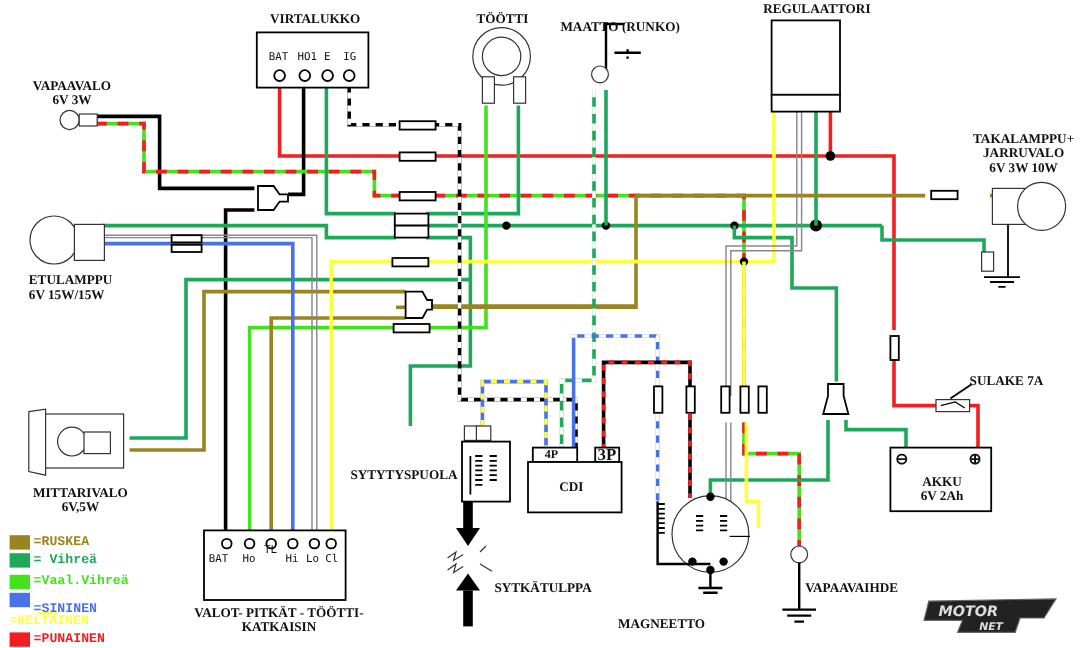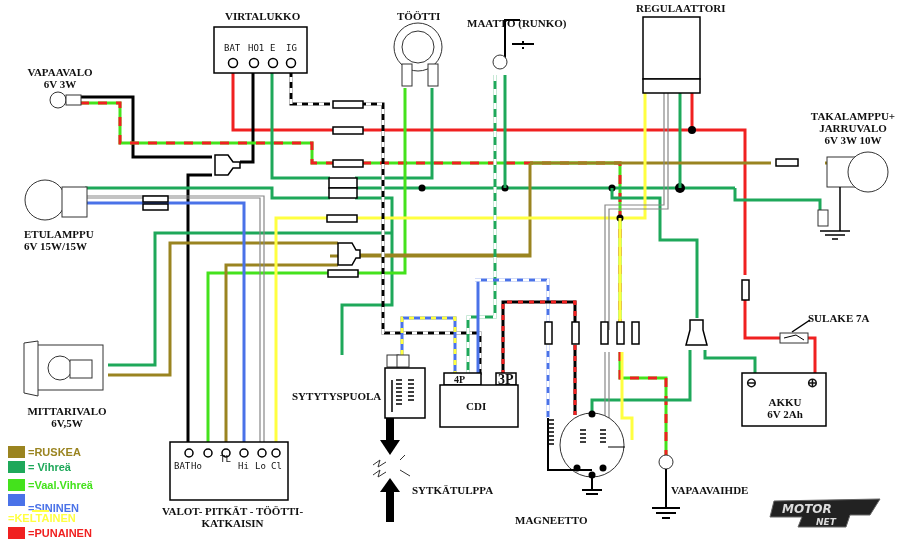--- a/index.html
+++ b/index.html
@@ -1,21 +1,21 @@
 <!DOCTYPE html>
 <html><head>
 <meta charset="utf-8">
 <style>
   html, body { margin:0; padding:0; background:#ffffff; }
   body { width:900px; height:540px; position:relative; overflow:hidden; font-family:"Liberation Serif", serif; }
   svg#diagram { position:absolute; left:0; top:0; }
   .lbl { position:absolute; font-family:"Liberation Serif", serif; font-weight:bold; font-size:11px; color:#111; line-height:12px; white-space:nowrap; }
   .lbl.c { text-align:center; }
   .pin { position:absolute; font-family:"DejaVu Sans Mono", monospace; font-size:9px; color:#111; }
-  .legend-item { position:absolute; left:8px; height:14px; display:flex; align-items:center; font-weight:bold; font-size:11px; font-family:Liberation Sans, sans-serif; }
+  .legend-item { position:absolute; left:8px; height:14px; display:flex; align-items:center; font-weight:bold; font-size:11px; font-family:Liberation Mono, monospace; }
   .legend-swatch { width:17px; height:12px; margin-right:3px; }
   .logo { position:absolute; left:768px; top:497px; width:118px; height:32px; }
 </style>
 </head>
 <body>
 
 <svg id="diagram" width="900" height="540" viewBox="0 0 900 540">
   <defs>
     <style>
       .w { fill:none; stroke-width:3; stroke-linejoin:miter; }
@@ -241,21 +241,21 @@
   <div>JARRUVALO</div>
   <div>6V  3W  10W</div>
 </div>
 
 <div class="lbl c" style="left:22px;top:405px;width:90px;">
   <div>MITTARIVALO</div>
   <div>6V,5W</div>
 </div>
 
 <div class="pin" style="left:174px;top:461px;">BAT</div>
-<div class="pin" style="left:191px;top:461px;">Ho</div>
+<div class="pin" style="left:202px;top:461px;">Ho</div>
 <div class="pin" style="left:220px;top:454px;">TL</div>
 <div class="pin" style="left:238px;top:461px;">Hi</div>
 <div class="pin" style="left:255px;top:461px;">Lo</div>
 <div class="pin" style="left:271px;top:461px;">Cl</div>
 
 <div class="lbl c" style="left:155px;top:505px;width:155px;">
   <div>VALOT- PITKÄT - TÖÖTTI-</div>
   <div>KATKAISIN</div>
 </div>
 

